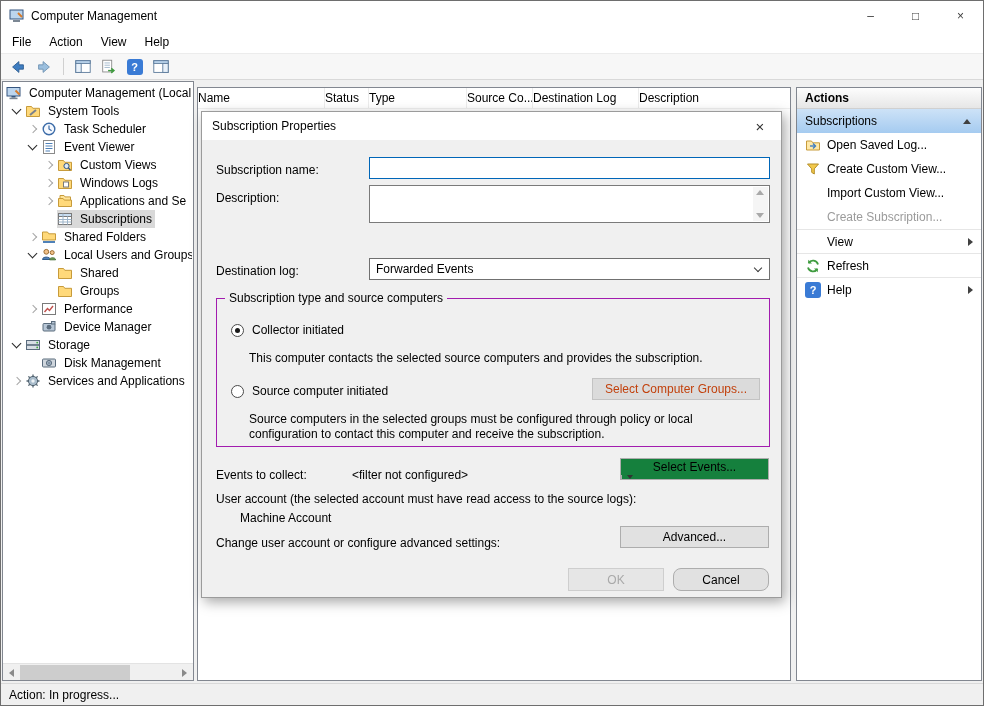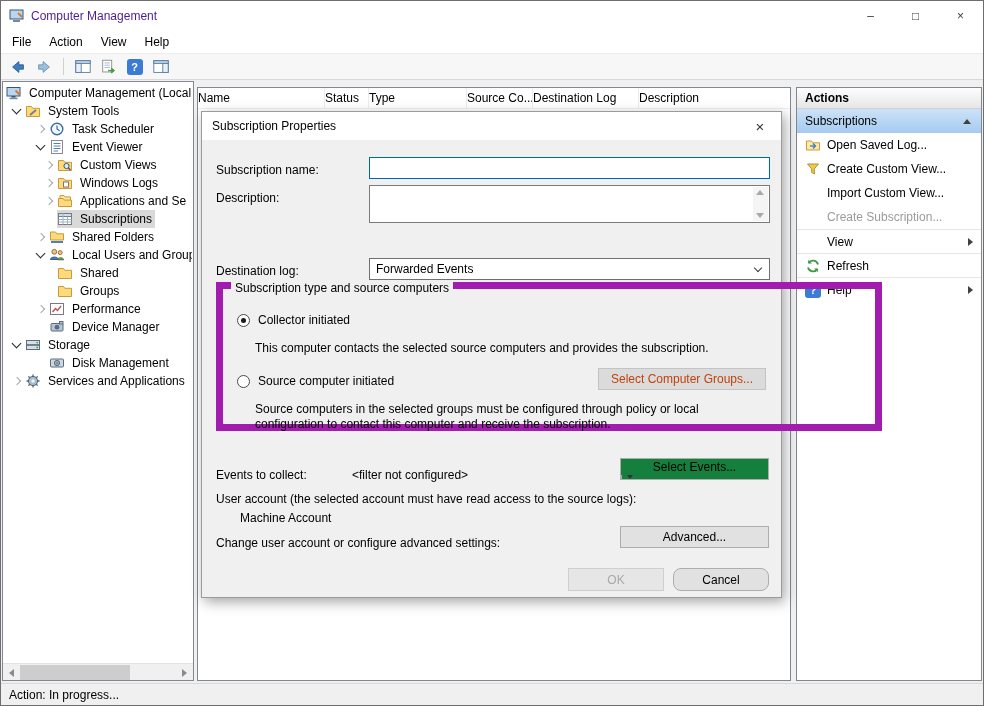--- a/index.html
+++ b/index.html
@@ -2,40 +2,40 @@
 <html><head>
 <meta charset="utf-8">
 <style>
   * { margin:0; padding:0; box-sizing:border-box; }
   body { font-family:"Liberation Sans","DejaVu Sans",sans-serif; font-size:12px; color:#000; background:#fff; }
   .app { position:relative; width:984px; height:706px; background:#f0f0f0; border:1px solid #6e6e6e; overflow:hidden; }
 
   
   .titlebar { position:absolute; top:0; left:0; right:0; height:30px; background:#fff; display:flex; align-items:center; }
   .app-icon { width:16px; height:16px; margin-left:8px; flex:none; }
-  .title-text { margin-left:6px; color:#4c1d95; }
+  .title-text { margin-left:6px; color:#000000; }
   .winbtns { margin-left:auto; display:flex; height:100%; }
   .winbtn { width:45px; height:100%; display:flex; align-items:center; justify-content:center; color:#404040; font-size:12px; }
 
   
   .menubar { position:absolute; top:30px; left:0; right:0; height:22px; background:#fff; display:flex; align-items:center; padding-left:2px; }
   .menuitem { padding:3px 9px; }
 
   
   .toolbar { position:absolute; top:52px; left:0; right:0; height:27px; background:#f7f7f7; border-top:1px solid #ececec; border-bottom:1px solid #d9d9d9; display:flex; align-items:center; padding-left:4px; }
   .tbtn { width:25px; height:23px; display:flex; align-items:center; justify-content:center; margin-right:1px; }
   .tbico { width:18px; height:18px; }
   .tsep { width:1px; height:17px; background:#d0d0d0; margin:0 6px; }
   .help-ico { width:16px; height:16px; border-radius:3px; background:#3a7bd5; color:#fff; font-weight:bold; display:flex; align-items:center; justify-content:center; font-size:11px; }
 
   
   .tree-panel { position:absolute; top:80px; left:1px; width:192px; bottom:24px; background:#fff; border:1px solid #828790; }
   .tree { position:absolute; top:2px; left:0; right:1px; bottom:18px; overflow:hidden; }
   .trow { height:18px; display:flex; align-items:center; white-space:nowrap; }
-  .lvl0 { padding-left:3px; } .lvl1 { padding-left:6px; } .lvl2 { padding-left:22px;margin-left:8px; } .lvl3 { padding-left:38px; }
+  .lvl0 { padding-left:3px; } .lvl1 { padding-left:6px; } .lvl2 { padding-left:22px; } .lvl3 { padding-left:38px; }
   .chev { width:16px; height:16px; flex:none; position:relative; }
   .chev.c::before { content:''; position:absolute; left:5px; top:5px; width:5px; height:5px; border-right:1px solid #a6a6a6; border-top:1px solid #a6a6a6; transform:rotate(45deg); }
   .chev.o::before { content:''; position:absolute; left:4px; top:3px; width:6px; height:6px; border-right:1px solid #262626; border-bottom:1px solid #262626; transform:rotate(45deg); }
   .tico { width:16px; height:16px; flex:none; margin-right:4px; }
   .tlabel { padding:1px 3px; }
   .hl { display:flex; align-items:center; height:18px; }
   .hl.selected { background:#d9d9d9; }
   .hscroll { position:absolute; left:0; right:0; bottom:0; height:17px; background:#f0f0f0; border-top:1px solid #e3e3e3; }
   .hs-btn { position:absolute; top:0; width:17px; height:17px; display:flex; align-items:center; justify-content:center; }
   .hs-left { left:0; } .hs-right { right:0; }
@@ -66,21 +66,21 @@
   .dlg-titlebar { position:absolute; top:0; left:0; right:0; height:28px; background:#fff; display:flex; align-items:center; padding-left:10px; }
   .dlg-close { position:absolute; top:0; right:0; width:42px; height:28px; display:flex; align-items:center; justify-content:center; font-size:15px; color:#333; }
   .dlbl { position:absolute; white-space:nowrap; }
   .txt-input { position:absolute; background:#fff; border:1px solid #7a7a7a; font-family:inherit; font-size:12px; padding:2px 4px; outline:none; }
   .txt-input.focus { border-color:#0066b8; }
   .vsb { position:absolute; top:1px; right:1px; bottom:1px; width:15px; background:#f5f5f5; }
   .tri-u { position:absolute; left:3px; top:3px; width:0; height:0; border:4px solid transparent; border-bottom:5px solid #a9a9a9; border-top:none; }
   .tri-d { position:absolute; left:3px; bottom:3px; width:0; height:0; border:4px solid transparent; border-top:5px solid #a9a9a9; border-bottom:none; }
   .combo { position:absolute; background:#fff; border:1px solid #707070; display:flex; align-items:center; padding-left:6px; }
   .combo-chev { position:absolute; right:8px; top:6px; width:6px; height:6px; border-right:1px solid #3a3a3a; border-bottom:1px solid #3a3a3a; transform:rotate(45deg); }
-  .grp { position:absolute; left:14px; top:170px; width:666px; height:149px; border:7px solid #a21caf; }
+  .grp { position:absolute; left:14px; top:186px; width:554px; height:149px; border:1px solid #a21caf; }
   .grp-title { position:absolute; top:-8px; left:8px; background:#f0f0f0; padding:0 4px; white-space:nowrap; }
   .radio-row { position:absolute; display:flex; align-items:center; gap:8px; white-space:nowrap;text-align:center; }
   .radio { width:13px; height:13px; border:1px solid #4a4a4a; border-radius:50%; background:#fff; position:relative; flex:none; }
   .radio.on::after { content:''; position:absolute; left:3px; top:3px; right:3px; bottom:3px; background:#1a1a1a; border-radius:50%; }
   .gdesc { position:absolute; line-height:15px; }
   .btn { position:absolute; background:#e1e1e1; border:1px solid #adadad; display:flex; align-items:center; justify-content:center; font-size:12px; }
   .btn.dis { background:#dbdbdb; border-color:#c3c3c3; color:#c2410c; }
   .btn.dis-light { background:#e6e6e6; border-color:#cecece; color:#a9a9a9; }
   .splitbtn { position:absolute; display:flex; background:#15803d; border:1px solid #adadad;flex-direction:column; }
   .sb-main { flex:1; display:flex; align-items:center; justify-content:center; }

